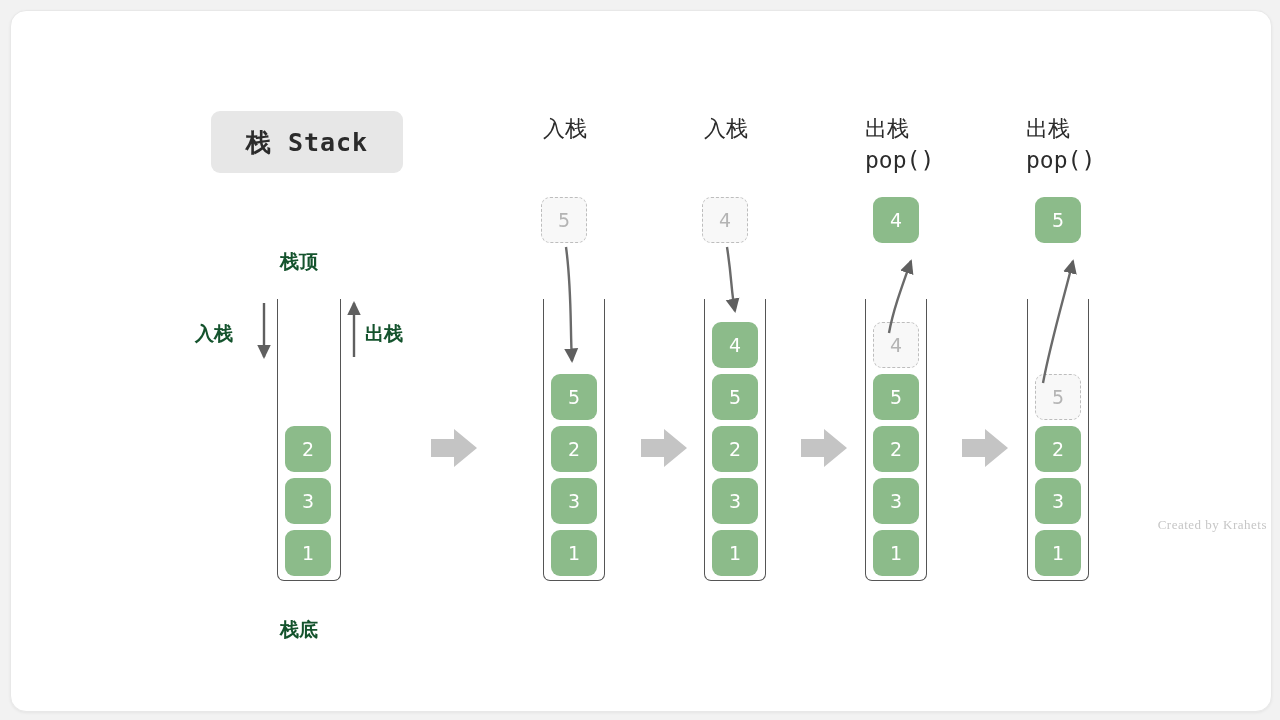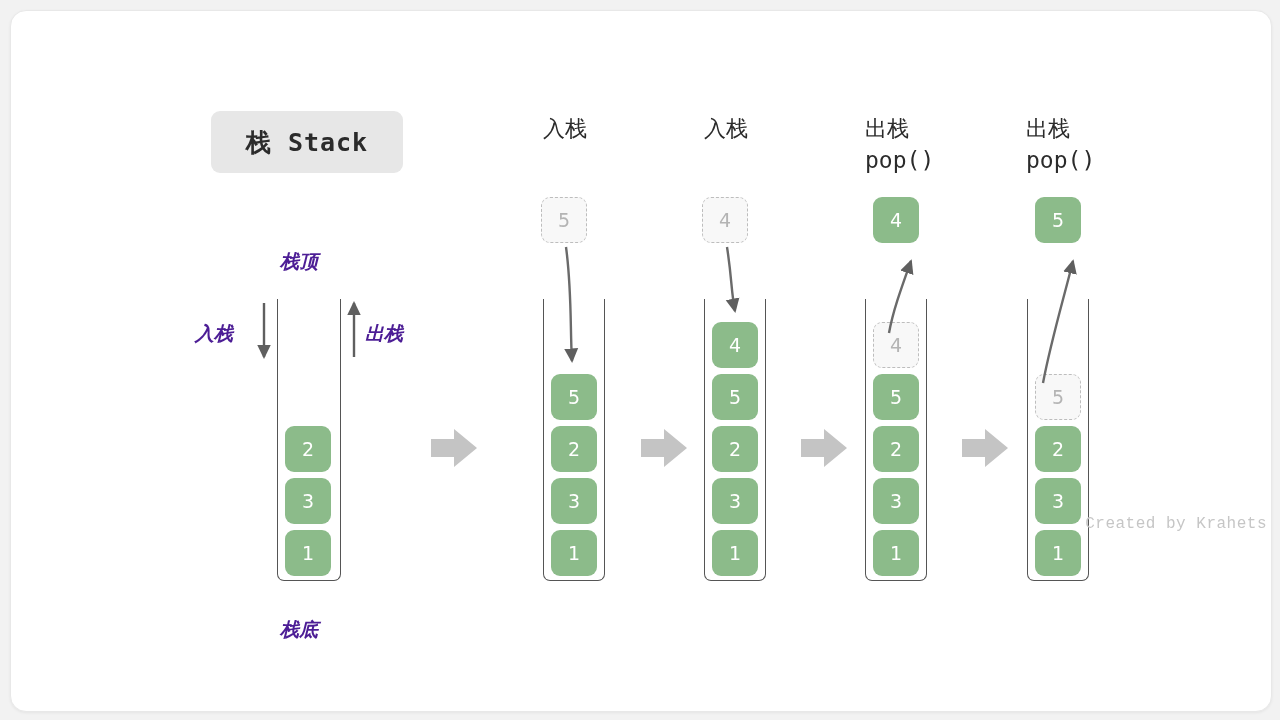--- a/index.html
+++ b/index.html
@@ -30,23 +30,22 @@
     display:flex;align-items:center;justify-content:center;
     font-family:"DejaVu Sans Mono","Liberation Mono",monospace;
     font-size:25px;font-weight:bold;color:#2b2b2b;
     letter-spacing:1px;
   }
 
   
   .cjk-label{
     position:absolute;
     font-family:"DejaVu Sans","Liberation Sans",sans-serif;
-    font-weight:bold;font-size:19px;color:#4c1d95;
+    font-weight:bold;font-size:19px;color:#14532d;
     white-space:nowrap;
-    font-style:italic;
   }
 
   
   .op-header{
     position:absolute;
     width:180px;
     text-align:left;
     color:#2b2b2b;
     white-space:nowrap;
   }
@@ -91,22 +90,22 @@
     color:#b4b4b4;
   }
 
   
   .overlay{position:absolute;left:0;top:0;width:1260px;height:700px;pointer-events:none;}
 
   
   .footer{
     position:absolute;
     right:28px;bottom:18px;
-    font-family:Liberation Mono, monospace;
-    font-size:16px;color:#c6c6c6;letter-spacing:0.5px;
+    font-family:Liberation Serif, serif;
+    font-size:13px;color:#c6c6c6;letter-spacing:0.5px;
     white-space:nowrap;
   }
 </style>
 </head>
 <body>
 
 <div class="card">
   <div class="stage">
 
     <div class="title-badge">栈 Stack</div>

